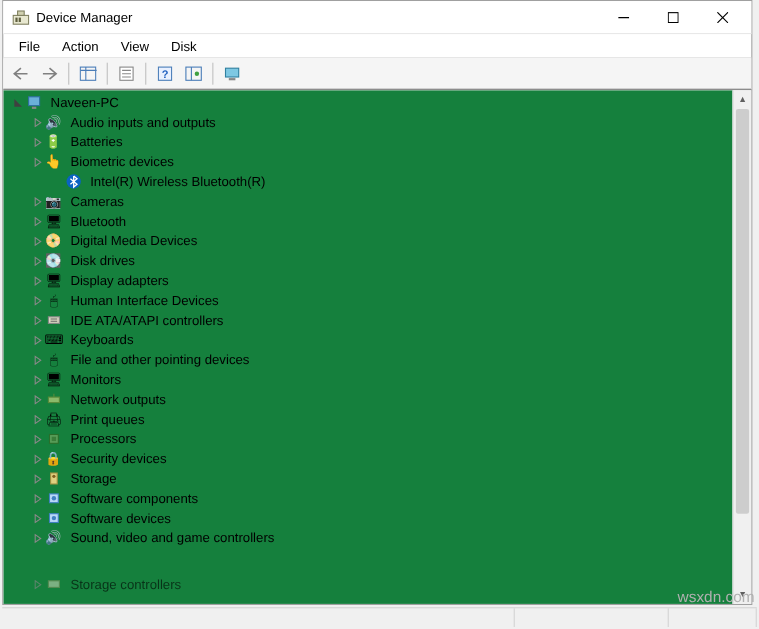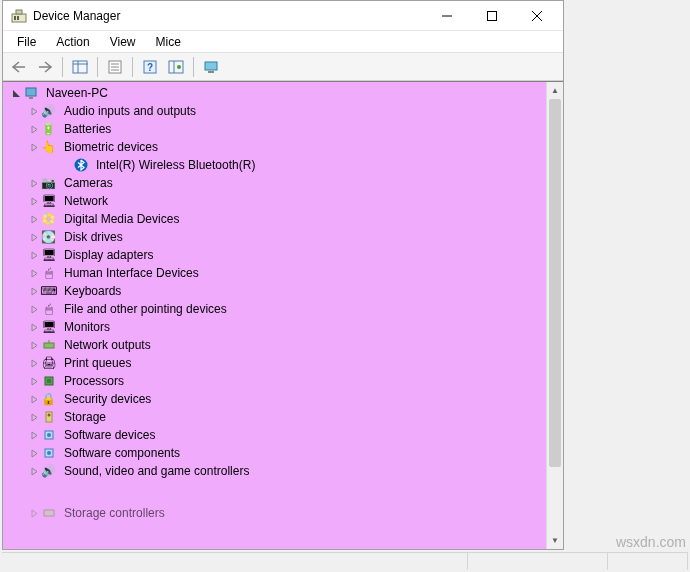--- a/index.html
+++ b/index.html
@@ -9,21 +9,21 @@
     font-size: 12px;
     background: #f0f0f0;
     width: 690px;
     height: 572px;
     overflow: hidden;
     position: relative;
   }
   .window {
     position: absolute;
     left: 2px; top: 0;
-    width: 562px;
+    width: 682px;
     height: 550px;
     background: #fff;
     border: 1px solid #a0a0a0;
     display: flex;
     flex-direction: column;
   }
   .titlebar {
     height: 30px;
     display: flex;
     align-items: center;
@@ -75,21 +75,21 @@
     flex: 1;
     display: flex;
     overflow: hidden;
     position: relative;
     border-top: 1px solid #808080;
   }
   .tree {
     flex: 1;
     overflow-y: auto;
     padding: 2px 0;
-    background: #f0abfc;
+    background: #15803d;
   }
   .scrollbar {
     width: 17px;
     background: #f0f0f0;
     border-left: 1px solid #dcdcdc;
     display: flex; flex-direction: column;
   }
   .scroll-arrow {
     height: 17px;
     display: flex; align-items: center; justify-content: center;
@@ -125,21 +125,21 @@
     padding: 1px 3px;
     font-size: 12px;
   }
   .node-label.selected {
     background: #cce8ff;
     border: 1px dotted #99d1ff;
     padding: 0 2px;
   }
   .indent-0 { padding-left: 6px; }
   .indent-1 { padding-left: 24px; }
-  .indent-2 { padding-left: 56px; }
+  .indent-2 { padding-left: 42px; }
   .statusbar {
     position: absolute;
     bottom: 2px; left: 2px; right: 2px;
     height: 18px;
     background: #f0f0f0;
     border-top: 1px solid #d4d4d4;
     display: flex;
   }
   .status-cell {
     border-right: 1px solid #d4d4d4;
@@ -187,21 +187,21 @@
           <line x1="0" y1="0" x2="10" y2="10" stroke="#000"></line>
           <line x1="10" y1="0" x2="0" y2="10" stroke="#000"></line>
         </svg>
     </div>
   </div>
 
   <div class="menubar">
     <span class="menu-item">File</span>
     <span class="menu-item">Action</span>
     <span class="menu-item">View</span>
-    <span class="menu-item">Mice</span>
+    <span class="menu-item">Disk</span>
   </div>
 
   <div class="toolbar">
     <div class="tool-btn">
       <svg width="16" height="12">
           <path d="M8 1 L2 6 L8 11 M2 6 H14" fill="none" stroke="#808080" stroke-width="1.5"></path>
         </svg>
     </div>
     <div class="tool-btn">
       <svg width="16" height="12">
@@ -320,21 +320,21 @@
         </div>
         <div class="node indent-1">
           <span class="expander ">
             <svg width="9" height="9">
               <path d="M2 1 L7 4.5 L2 8 Z" fill="none" stroke="#888" stroke-width="1"></path>
             </svg>
           </span>
           <span class="node-icon">
             <span style="font-size:12px">🖥</span>
           </span>
-          <span class="node-label">Network</span>
+          <span class="node-label">Bluetooth</span>
         </div>
         <div class="node indent-1">
           <span class="expander ">
             <svg width="9" height="9">
               <path d="M2 1 L7 4.5 L2 8 Z" fill="none" stroke="#888" stroke-width="1"></path>
             </svg>
           </span>
           <span class="node-icon">
             <span style="font-size:12px">📀</span>
           </span>
@@ -365,20 +365,35 @@
         <div class="node indent-1">
           <span class="expander ">
             <svg width="9" height="9">
               <path d="M2 1 L7 4.5 L2 8 Z" fill="none" stroke="#888" stroke-width="1"></path>
             </svg>
           </span>
           <span class="node-icon">
             <span style="font-size:12px">🖱</span>
           </span>
           <span class="node-label">Human Interface Devices</span>
+        </div>
+        <div class="node indent-1">
+          <span class="expander ">
+            <svg width="9" height="9">
+              <path d="M2 1 L7 4.5 L2 8 Z" fill="none" stroke="#888" stroke-width="1"></path>
+            </svg>
+          </span>
+          <span class="node-icon">
+            <svg width="14" height="14">
+              <rect x="2" y="4" width="10" height="6" fill="#d8d8c0" stroke="#888"></rect>
+              <line x1="4" y1="6" x2="10" y2="6" stroke="#666"></line>
+              <line x1="4" y1="8" x2="10" y2="8" stroke="#666"></line>
+            </svg>
+          </span>
+          <span class="node-label">IDE ATA/ATAPI controllers</span>
         </div>
         <div class="node indent-1">
           <span class="expander ">
             <svg width="9" height="9">
               <path d="M2 1 L7 4.5 L2 8 Z" fill="none" stroke="#888" stroke-width="1"></path>
             </svg>
           </span>
           <span class="node-icon">
             <span style="font-size:12px">⌨</span>
           </span>
@@ -475,35 +490,35 @@
             <svg width="9" height="9">
               <path d="M2 1 L7 4.5 L2 8 Z" fill="none" stroke="#888" stroke-width="1"></path>
             </svg>
           </span>
           <span class="node-icon">
             <svg width="14" height="14">
               <rect x="3" y="3" width="8" height="8" fill="#b8d8f8" stroke="#4080c0"></rect>
               <circle cx="7" cy="7" r="2" fill="#4080c0"></circle>
             </svg>
           </span>
-          <span class="node-label">Software devices</span>
+          <span class="node-label">Software components</span>
         </div>
         <div class="node indent-1">
           <span class="expander ">
             <svg width="9" height="9">
               <path d="M2 1 L7 4.5 L2 8 Z" fill="none" stroke="#888" stroke-width="1"></path>
             </svg>
           </span>
           <span class="node-icon">
             <svg width="14" height="14">
               <rect x="3" y="3" width="8" height="8" fill="#b8d8f8" stroke="#4080c0"></rect>
               <circle cx="7" cy="7" r="2" fill="#4080c0"></circle>
             </svg>
           </span>
-          <span class="node-label">Software components</span>
+          <span class="node-label">Software devices</span>
         </div>
         <div class="node indent-1">
           <span class="expander ">
             <svg width="9" height="9">
               <path d="M2 1 L7 4.5 L2 8 Z" fill="none" stroke="#888" stroke-width="1"></path>
             </svg>
           </span>
           <span class="node-icon">
             <span style="font-size:12px">🔊</span>
           </span>

